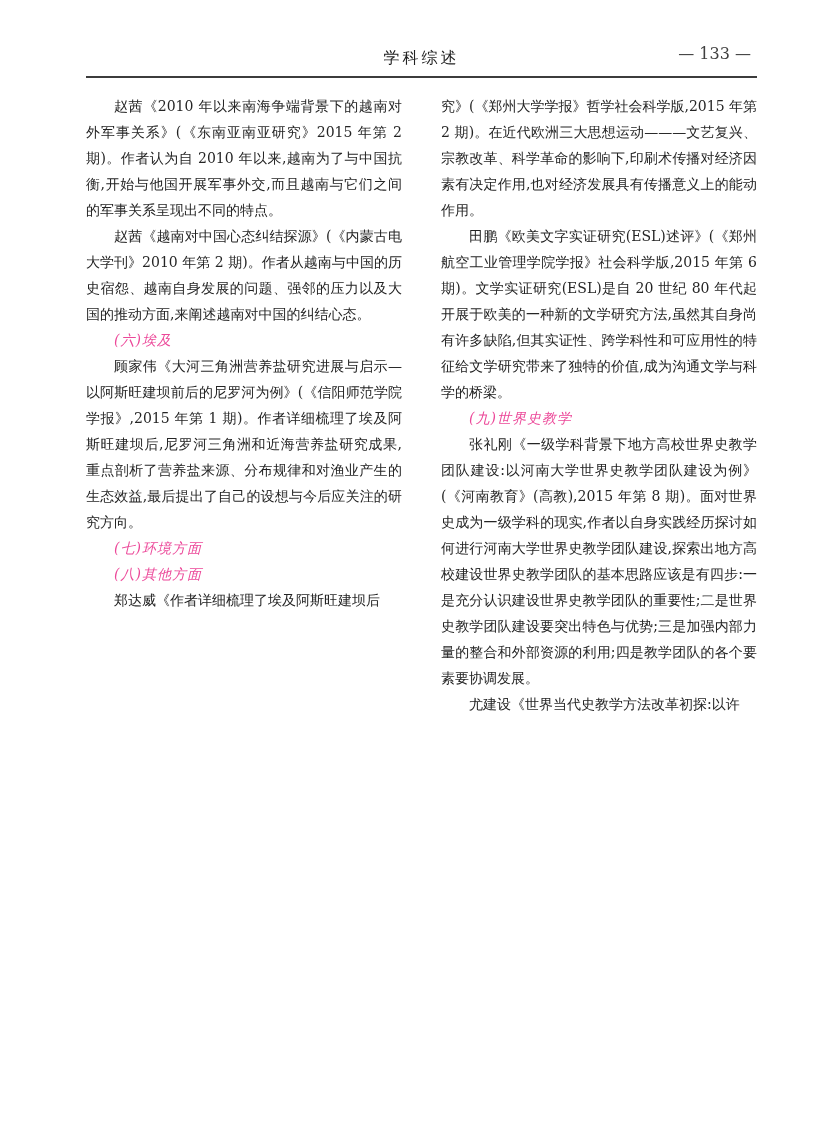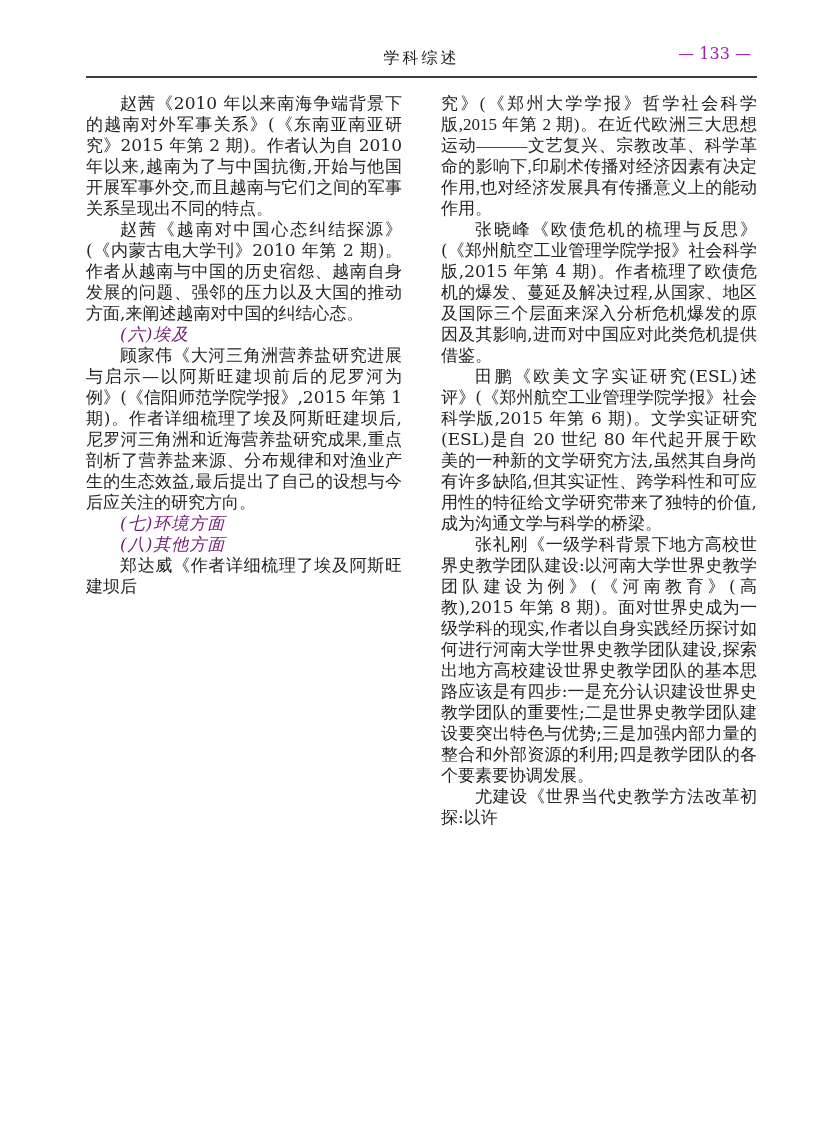--- a/index.html
+++ b/index.html
@@ -30,60 +30,59 @@
     font-size: 16px;
     letter-spacing: 3px;
     color: #222;
     white-space: nowrap;
   }
   .page-number {
     position: absolute;
     right: 6px;
     top: 0;
     font-size: 16px;
-    color: #a21caf;
+    color: #404040;
     white-space: nowrap;
   }
   .header-rule {
     position: absolute;
     top: 76px;
     left: 86px;
     width: 671px;
     height: 2px;
     background: #3c3c3c;
   }
   .content {
     position: absolute;
     top: 93px;
     left: 86px;
     width: 671px;
     display: flex;
     gap: 39px;
   }
   .column {
     width: 316px;
-    font-size: 17px;
-    line-height: 21px;
+    font-size: 14px;
+    line-height: 26px;
     text-align: justify;
     color: #242424;
   }
   .para {
     margin: 0;
     text-indent: 2em;
   }
   .para.no-indent {
     text-indent: 0;
-    font-family: Liberation Serif, serif;
   }
   .heading {
     margin: 0;
     text-indent: 2em;
     font-style: italic;
     letter-spacing: 1px;
-    color: #701a75;
+    color: #ec4899;
   }
 </style>
 </head>
 <body>
 
 <header class="page-header">
   <span class="journal-section-title">学科综述</span>
   <span class="page-number">— 133 —</span>
 </header>
 <div class="header-rule"></div>
@@ -93,18 +92,18 @@
     <p class="para">赵茜《2010 年以来南海争端背景下的越南对外军事关系》(《东南亚南亚研究》2015 年第 2 期)。作者认为自 2010 年以来,越南为了与中国抗衡,开始与他国开展军事外交,而且越南与它们之间的军事关系呈现出不同的特点。</p>
     <p class="para">赵茜《越南对中国心态纠结探源》(《内蒙古电大学刊》2010 年第 2 期)。作者从越南与中国的历史宿怨、越南自身发展的问题、强邻的压力以及大国的推动方面,来阐述越南对中国的纠结心态。</p>
     <p class="heading">(六)埃及</p>
     <p class="para">顾家伟《大河三角洲营养盐研究进展与启示—以阿斯旺建坝前后的尼罗河为例》(《信阳师范学院学报》,2015 年第 1 期)。作者详细梳理了埃及阿斯旺建坝后,尼罗河三角洲和近海营养盐研究成果,重点剖析了营养盐来源、分布规律和对渔业产生的生态效益,最后提出了自己的设想与今后应关注的研究方向。</p>
     <p class="heading">(七)环境方面</p>
     <p class="heading">(八)其他方面</p>
     <p class="para">郑达威《作者详细梳理了埃及阿斯旺建坝后</p>
   </section>
   <section class="column">
     <p class="para no-indent">究》(《郑州大学学报》哲学社会科学版,2015 年第 2 期)。在近代欧洲三大思想运动———文艺复兴、宗教改革、科学革命的影响下,印刷术传播对经济因素有决定作用,也对经济发展具有传播意义上的能动作用。</p>
-    <p class="para">张晓峰《欧债危机的梳理与反思》(《郑州航空工业管理学院学报》社会科学版,2015 年第 4 期)。作者梳理了欧债危机的爆发、蔓延及解决过程,从国家、地区及国际三个层面来深入分析危机爆发的原因及其影响,进而对中国应对此类危机提供借鉴。</p>
     <p class="para">田鹏《欧美文字实证研究(ESL)述评》(《郑州航空工业管理学院学报》社会科学版,2015 年第 6 期)。文学实证研究(ESL)是自 20 世纪 80 年代起开展于欧美的一种新的文学研究方法,虽然其自身尚有许多缺陷,但其实证性、跨学科性和可应用性的特征给文学研究带来了独特的价值,成为沟通文学与科学的桥梁。</p>
+    <p class="heading">(九)世界史教学</p>
     <p class="para">张礼刚《一级学科背景下地方高校世界史教学团队建设:以河南大学世界史教学团队建设为例》(《河南教育》(高教),2015 年第 8 期)。面对世界史成为一级学科的现实,作者以自身实践经历探讨如何进行河南大学世界史教学团队建设,探索出地方高校建设世界史教学团队的基本思路应该是有四步:一是充分认识建设世界史教学团队的重要性;二是世界史教学团队建设要突出特色与优势;三是加强内部力量的整合和外部资源的利用;四是教学团队的各个要素要协调发展。</p>
     <p class="para">尤建设《世界当代史教学方法改革初探:以许</p>
   </section>
 </main>
 
 </body></html>

